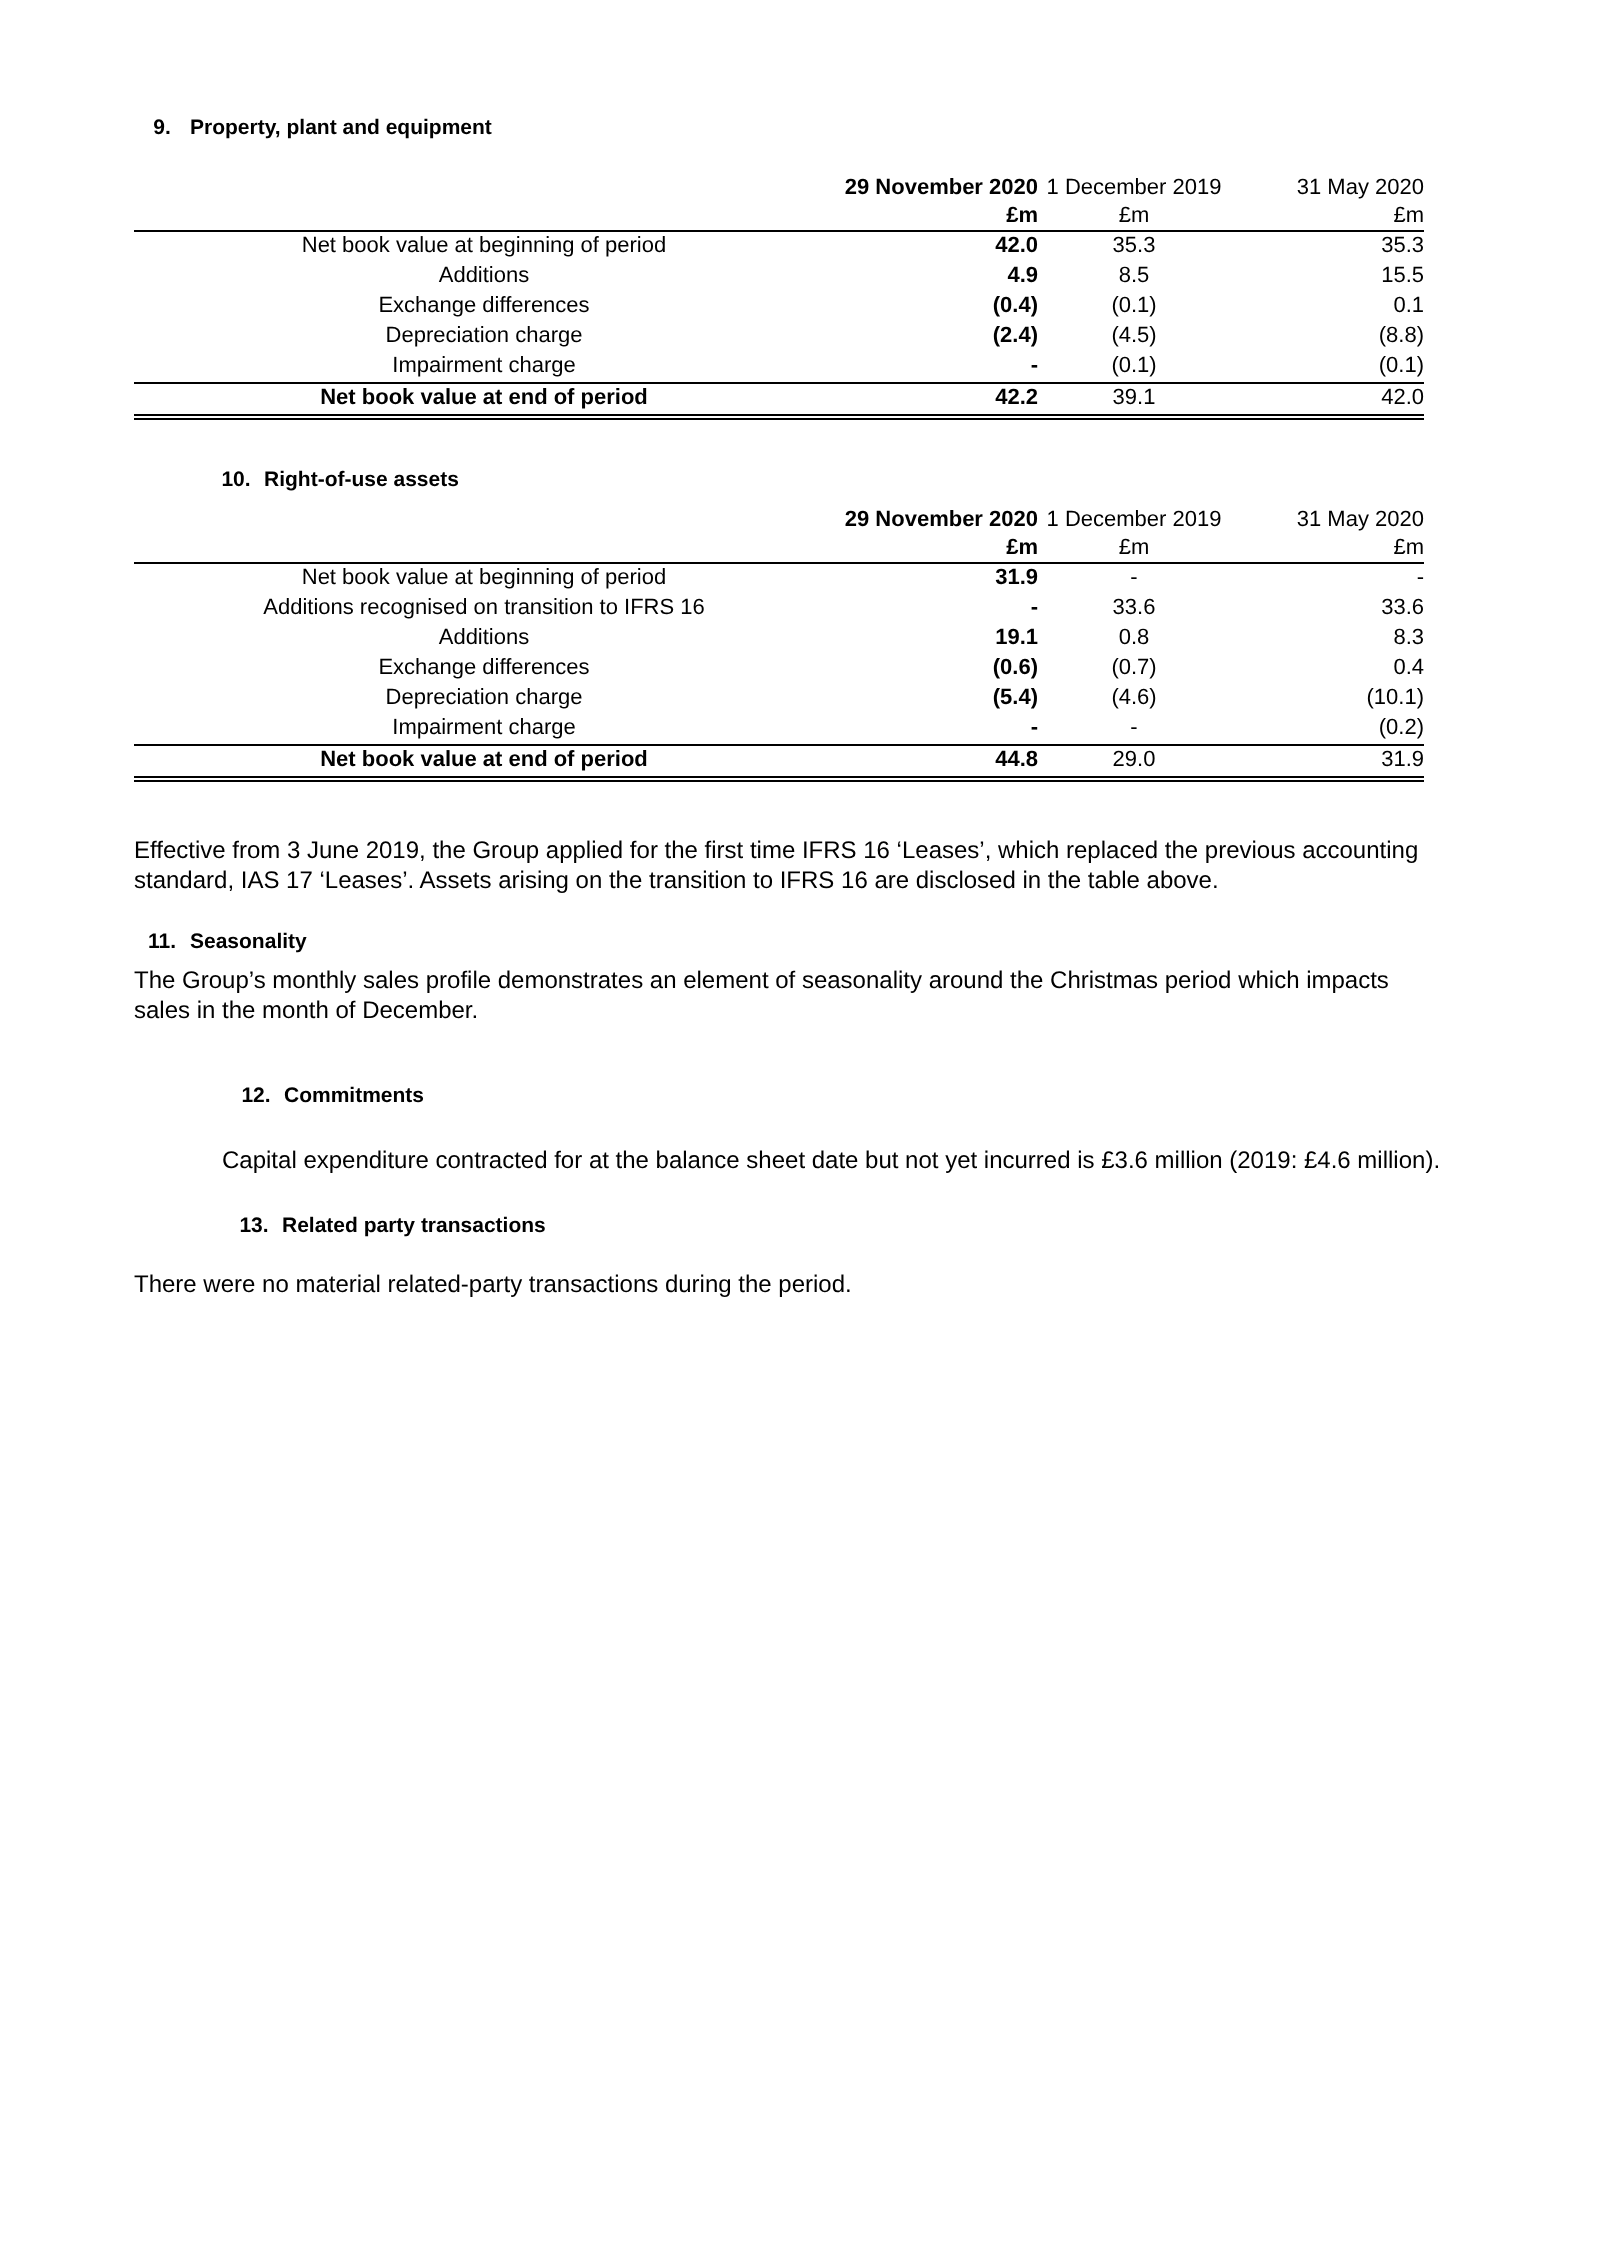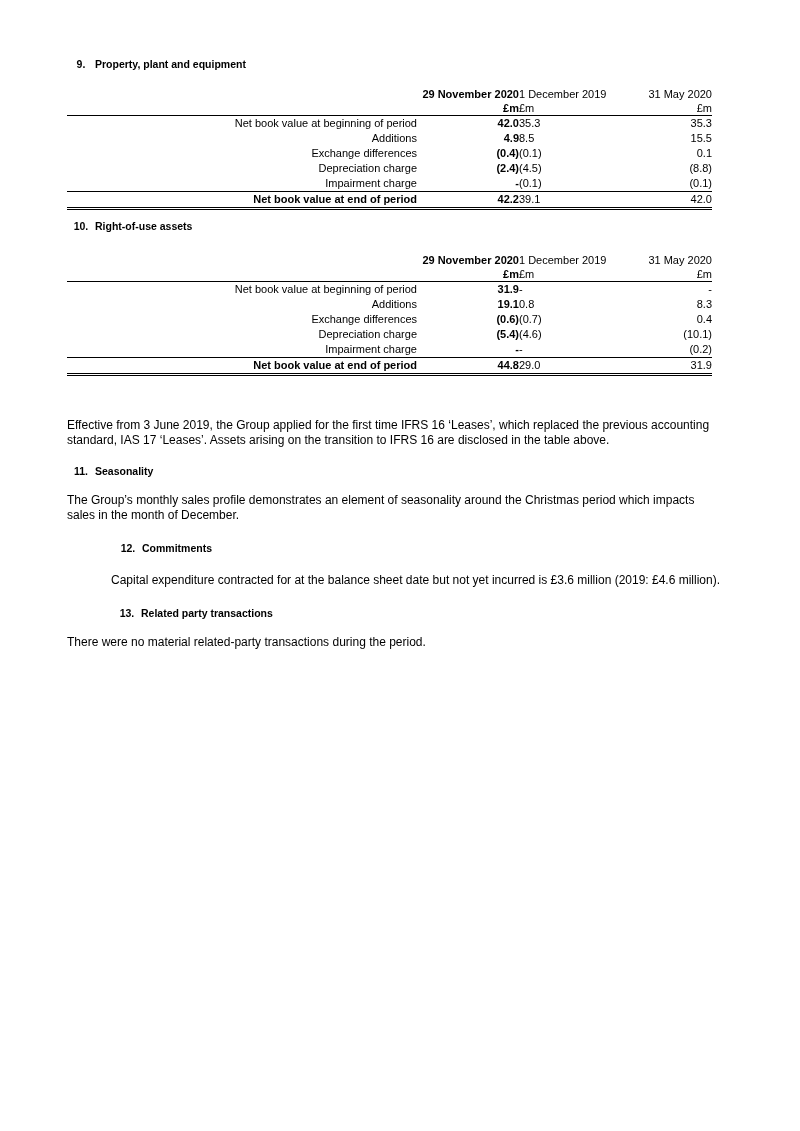--- a/index.html
+++ b/index.html
@@ -9,23 +9,23 @@
   }
   .page { position: absolute; left: 67px; top: 0; width: 645px; }
   .heading {
     position: absolute; left: 0; font-weight: bold; font-size: 10.5px; white-space: nowrap; text-align: center;
   }
   .heading .num { display: inline-block; width: 28px; }
   table.fin {
     position: absolute; left: 0; width: 645px; border-collapse: collapse; font-size: 11px;
   }
   table.fin td { padding: 0; height: 15px; line-height: 15px; white-space: nowrap; }
-  table.fin td.lbl { text-align: right; width: 350px; }
+  table.fin td.lbl { text-align: center; width: 350px; }
   table.fin td.c1 { text-align: right; width: 102px; font-weight: bold; margin-top: 12px; }
-  table.fin td.c2 { text-align: left; width: 96px; }
+  table.fin td.c2 { text-align: center; width: 96px; }
   table.fin td.c3 { text-align: right; width: 97px; }
   table.fin tr.hdr td { height: 14px; line-height: 14px; }
   table.fin tr.unit td { border-bottom: 1px solid #000; }
   table.fin tr.total td { font-weight: bold; border-top: 1px solid #000; border-bottom: 3px double #000; }
   table.fin tr.total td.c2, table.fin tr.total td.c3 { font-weight: normal; }
   .para {
     position: absolute; left: 0; width: 645px; font-size: 12px; line-height: 15px;
   }
 </style>
 </head>
@@ -83,21 +83,21 @@
     </tr>
     <tr class="total">
       <td class="lbl">Net book value at end of period</td>
       <td class="c1">42.2</td>
       <td class="c2">39.1</td>
       <td class="c3">42.0</td>
     </tr>
   </tbody>
     </table>
 
-  <div class="heading" style="top:220px;">
+  <div class="heading" style="top:234px;margin-left:37px;">
     <span class="num">10.</span><span>Right-of-use assets</span>
   </div>
 
   <table class="fin" style="top:253px;">
     <tbody>
         <tr class="hdr">
       <td class="lbl"></td>
       <td class="c1">29 November 2020</td>
       <td class="c2">1 December 2019</td>
       <td class="c3">31 May 2020</td>
@@ -106,20 +106,26 @@
       <td class="lbl"></td>
       <td class="c1">£m</td>
       <td class="c2">£m</td>
       <td class="c3">£m</td>
     </tr>
     <tr>
       <td class="lbl">Net book value at beginning of period</td>
       <td class="c1">31.9</td>
       <td class="c2">-</td>
       <td class="c3">-</td>
+    </tr>
+    <tr>
+      <td class="lbl">Additions recognised on transition to IFRS 16</td>
+      <td class="c1">-</td>
+      <td class="c2">33.6</td>
+      <td class="c3">33.6</td>
     </tr>
     <tr>
       <td class="lbl">Additions</td>
       <td class="c1">19.1</td>
       <td class="c2">0.8</td>
       <td class="c3">8.3</td>
     </tr>
     <tr>
       <td class="lbl">Exchange differences</td>
       <td class="c1">(0.6)</td>
@@ -145,21 +151,21 @@
       <td class="c3">31.9</td>
     </tr>
   </tbody>
     </table>
 
   <div class="para" style="top:418px;">Effective from 3 June 2019, the Group applied for the first time IFRS 16 ‘Leases’, which replaced the previous accounting standard, IAS 17 ‘Leases’. Assets arising on the transition to IFRS 16 are disclosed in the table above.</div>
 
   <div class="heading" style="top:465px;">
     <span class="num">11.</span><span>Seasonality</span>
   </div>
-  <div class="para" style="top:493px;">The Group’s monthly sales profile demonstrates an element of seasonality around the Christmas period which impacts sales in the month of December.</div>
+  <div class="para" style="top:483px;">The Group’s monthly sales profile demonstrates an element of seasonality around the Christmas period which impacts sales in the month of December.</div>
 
   <div class="heading" style="top:542px;margin-left:47px;">
     <span class="num">12.</span><span>Commitments</span>
   </div>
   <div class="para" style="top:573px;margin-left:44px;">Capital expenditure contracted for at the balance sheet date but not yet incurred is £3.6 million (2019: £4.6 million).</div>
 
   <div class="heading" style="top:607px;margin-left:46px;">
     <span class="num">13.</span><span>Related party transactions</span>
   </div>
   <div class="para" style="top:635px;">There were no material related-party transactions during the period.</div>

